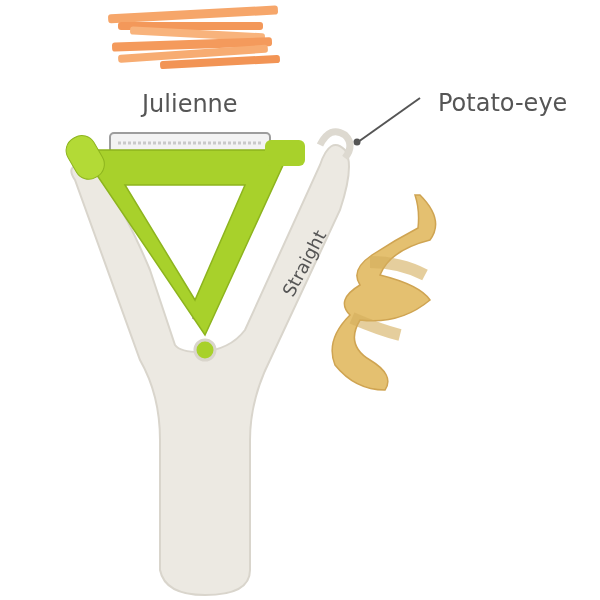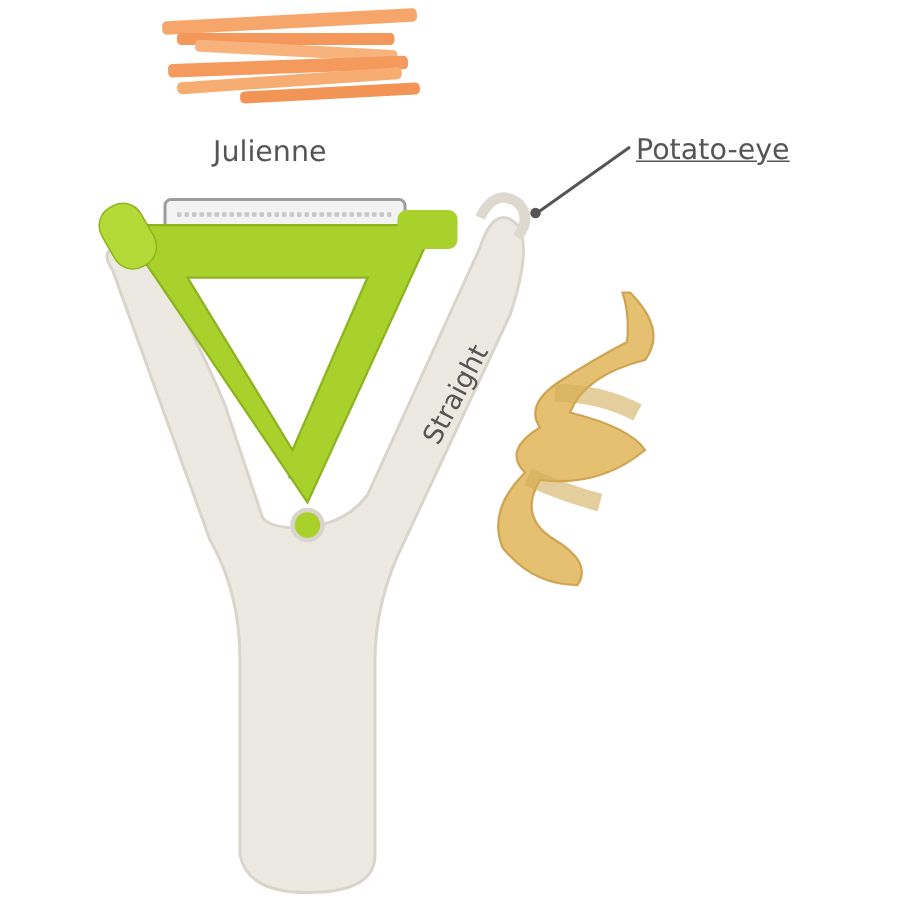--- a/index.html
+++ b/index.html
@@ -1,20 +1,20 @@
 <!DOCTYPE html>
 <html><head>
 <meta charset="utf-8">
 <style>
   html, body { margin: 0; padding: 0; background: #ffffff; }
   body { width: 600px; height: 600px; position: relative; overflow: hidden;
          font-family: "DejaVu Sans", sans-serif; }
-  .label { position: absolute; color: #555555; font-size: 19px; line-height: 1.2; }
+  .label { position: absolute; color: #555555; font-size: 24px; line-height: 1.2; }
   #julienne-label { left: 142px; top: 90px; }
-  #eye-label { left: 424px; top: 89px; text-decoration: underline; }
+  #eye-label { left: 438px; top: 89px; }
   #straight-label { left: 278px; top: 290px; transform: rotate(-62deg); transform-origin: left top; font-size: 18px; }
   svg.art { position: absolute; left: 0; top: 0; }
 </style>
 </head>
 <body>
 
 <svg class="art" width="600" height="600" viewBox="0 0 600 600">
 
   <g>
     <rect x="108" y="10" width="170" height="9" rx="3" fill="#f6a66a" transform="rotate(-3 190 14)"></rect>

